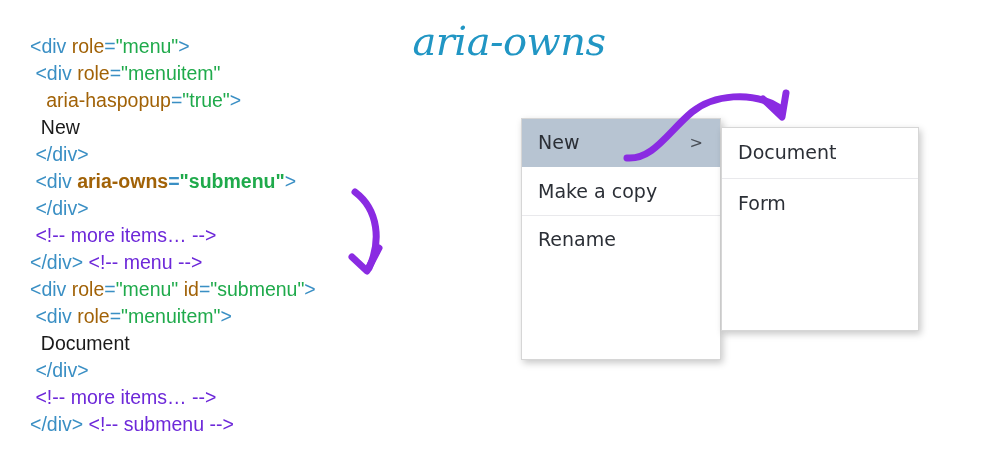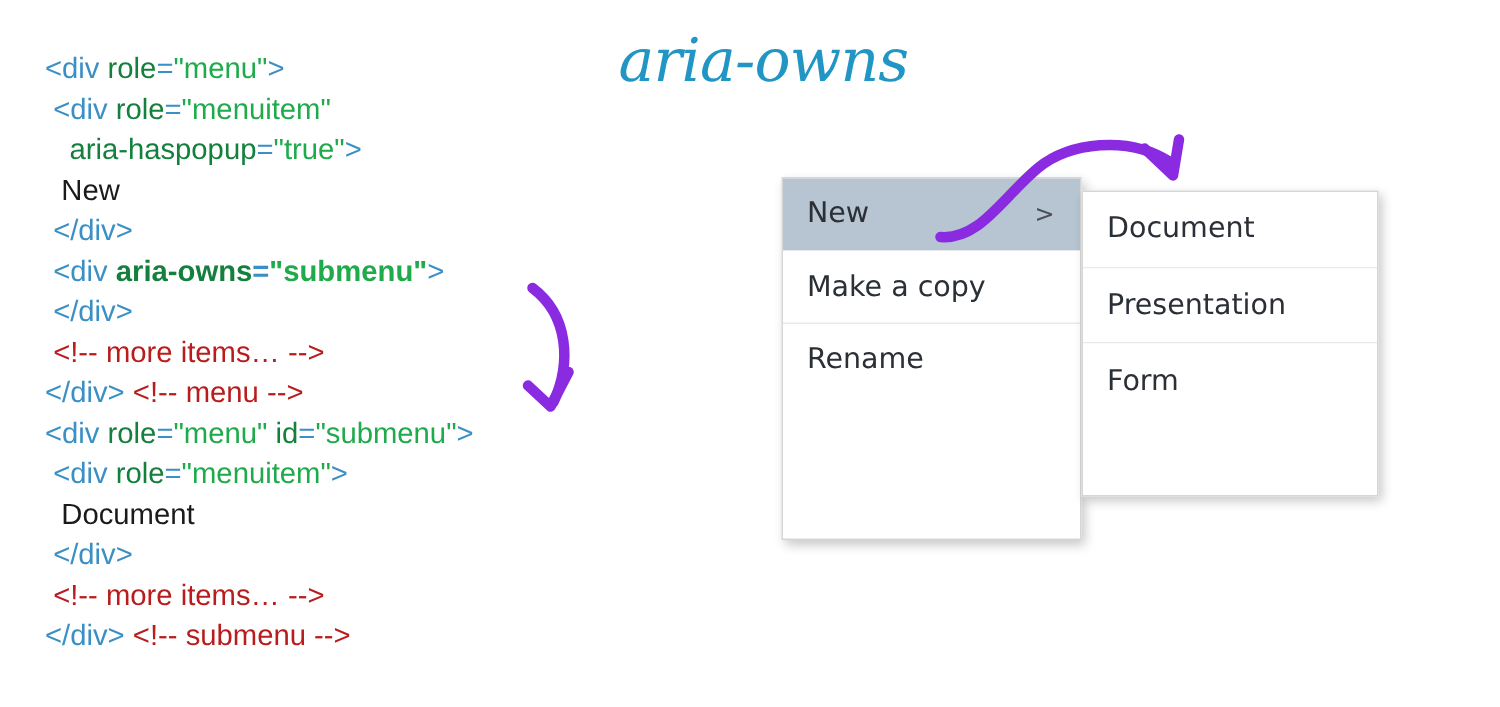--- a/index.html
+++ b/index.html
@@ -31,24 +31,24 @@
     position:absolute;
     left:30px; top:33px;
     font-family:"Liberation Sans", sans-serif;
     font-size:19.5px;
     line-height:27px;
     white-space:pre;
     color:#3a8fc4;
   }
   #code .ln{ display:block; height:27px; }
   .tag   { color:#3a8fc4;margin-top:15px; }
-  .attr  { color:#15803d; }
+  .attr  { color:#a16207; }
   .val   { color:#1faa4b; }
   .txt   { color:#1a1a1a; }
-  .cmt   { color:#b91c1c; }
+  .cmt   { color:#6d28d9; }
   .b     { font-weight:bold; }
 
   
   .menu{
     position:absolute;
     background:#ffffff;
     border:1px solid #d6d6d6;
     box-sizing:border-box;
     box-shadow:2px 3px 7px rgba(0,0,0,0.22);
     font-family:"DejaVu Sans", sans-serif;
@@ -115,23 +115,20 @@
     <div class="row">
       <span class="label">Rename</span>
     </div>
   </div>
 
 <div class="menu" id="menu-sub">
     <div class="row">
       <span class="label">Document</span>
     </div>
     <div class="row">
-      <span class="label">Presentation</span>
-    </div>
-    <div class="row">
       <span class="label">Form</span>
     </div>
   </div>
 
 <svg id="arrows" viewBox="0 0 1000 471">
   <g>
     <path d="M 627 158 C 653 160 668 132 692 112 C 713 95 752 90 780 108" fill="none" stroke="#8a2be2" stroke-width="7" stroke-linecap="round"></path>
     <path d="M 763 99 L 782 117 L 786 93" fill="none" stroke="#8a2be2" stroke-width="7" stroke-linecap="round" stroke-linejoin="round"></path>
   </g>
   <g>

